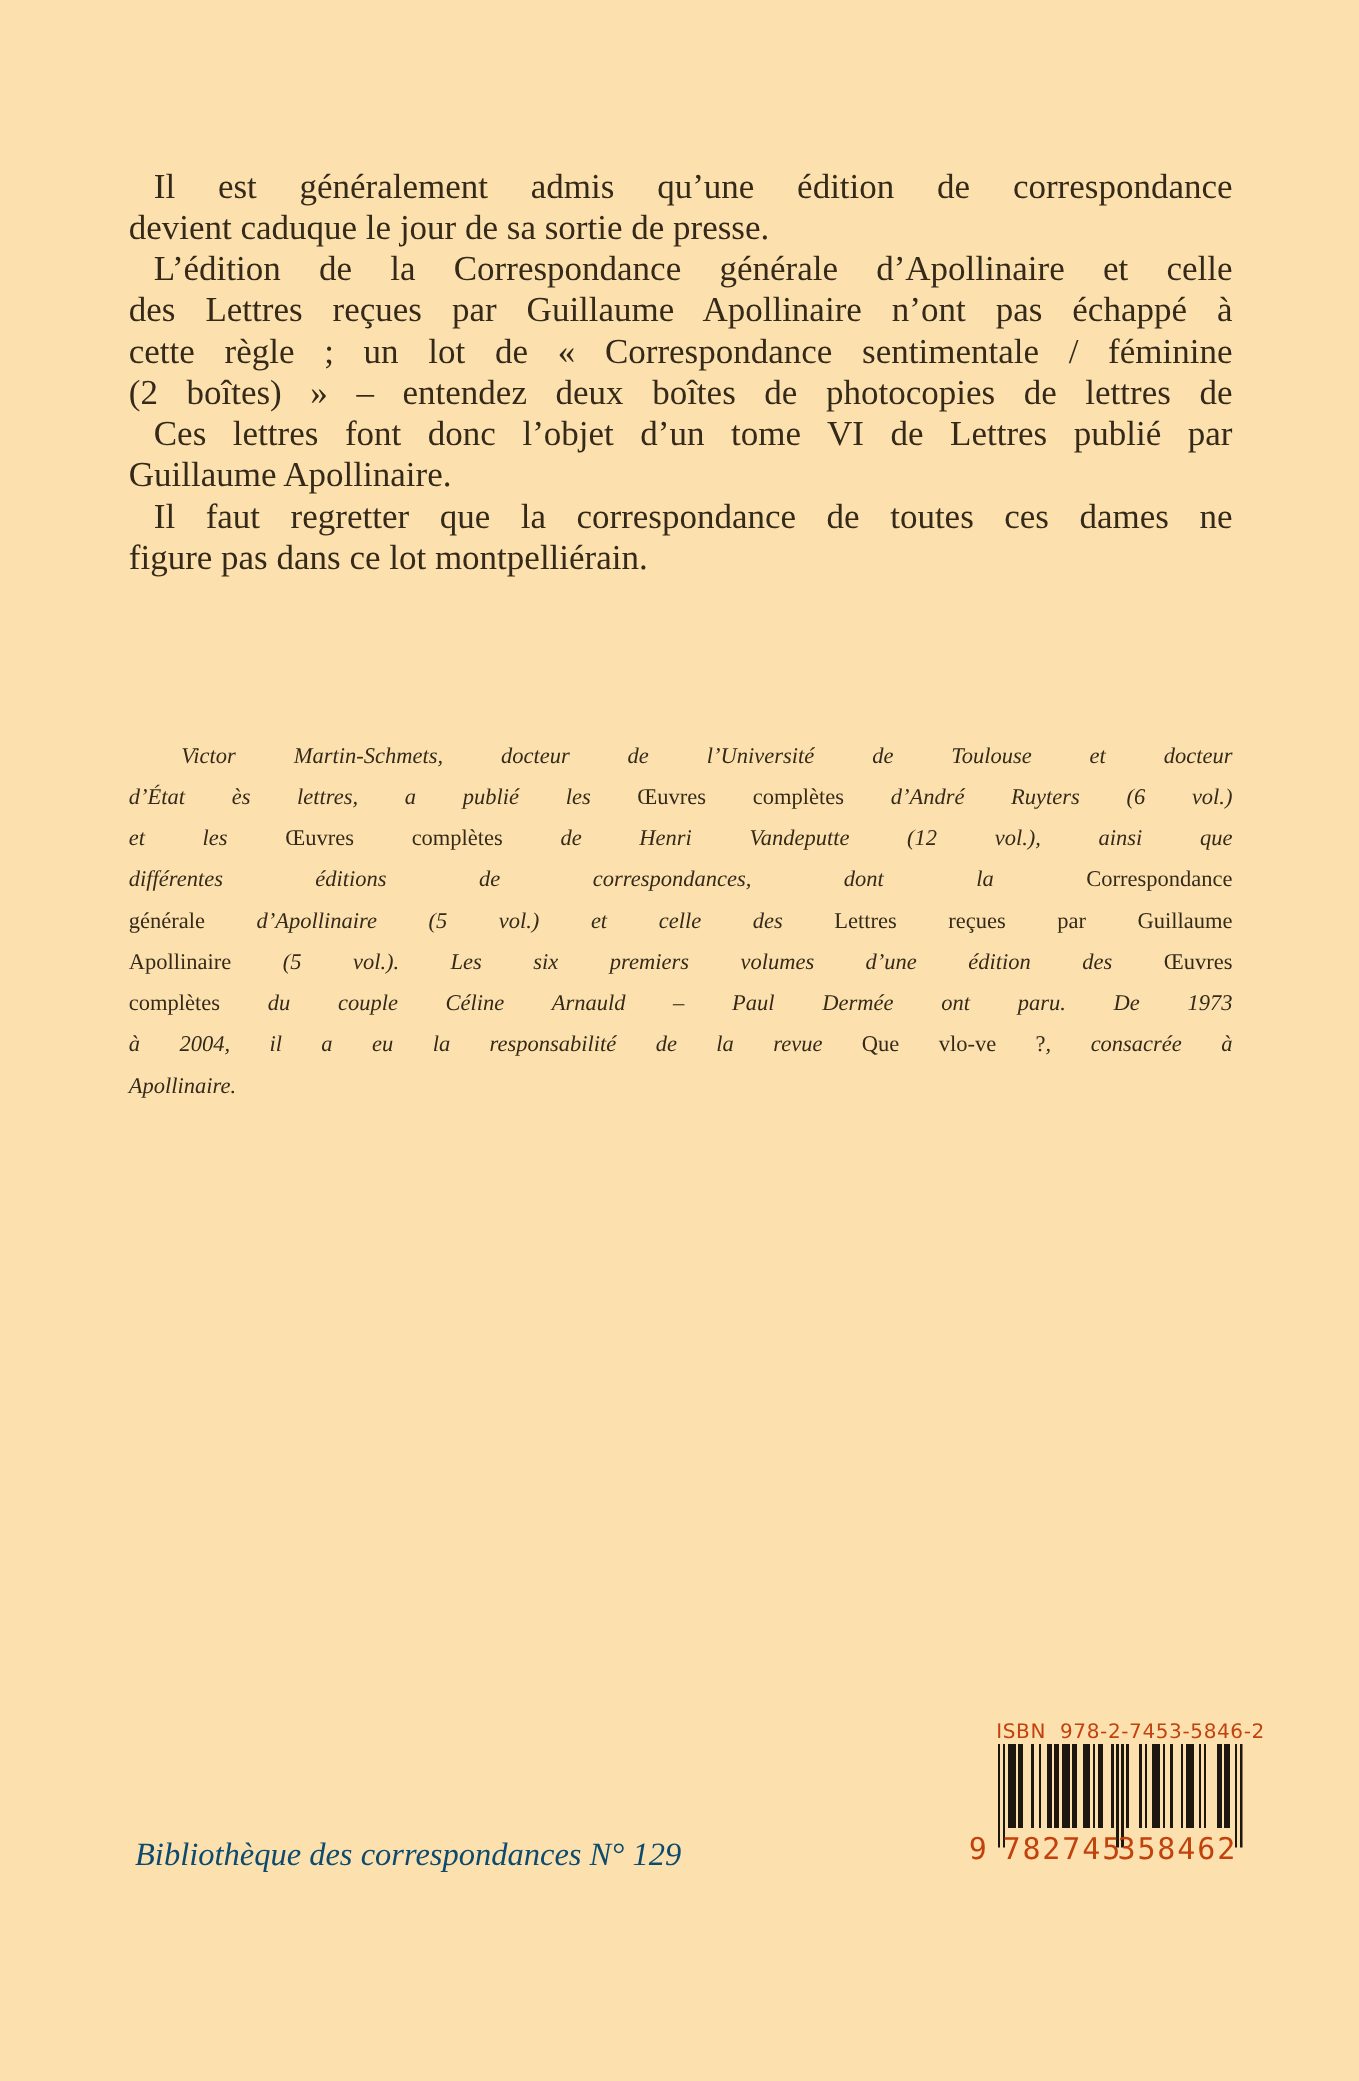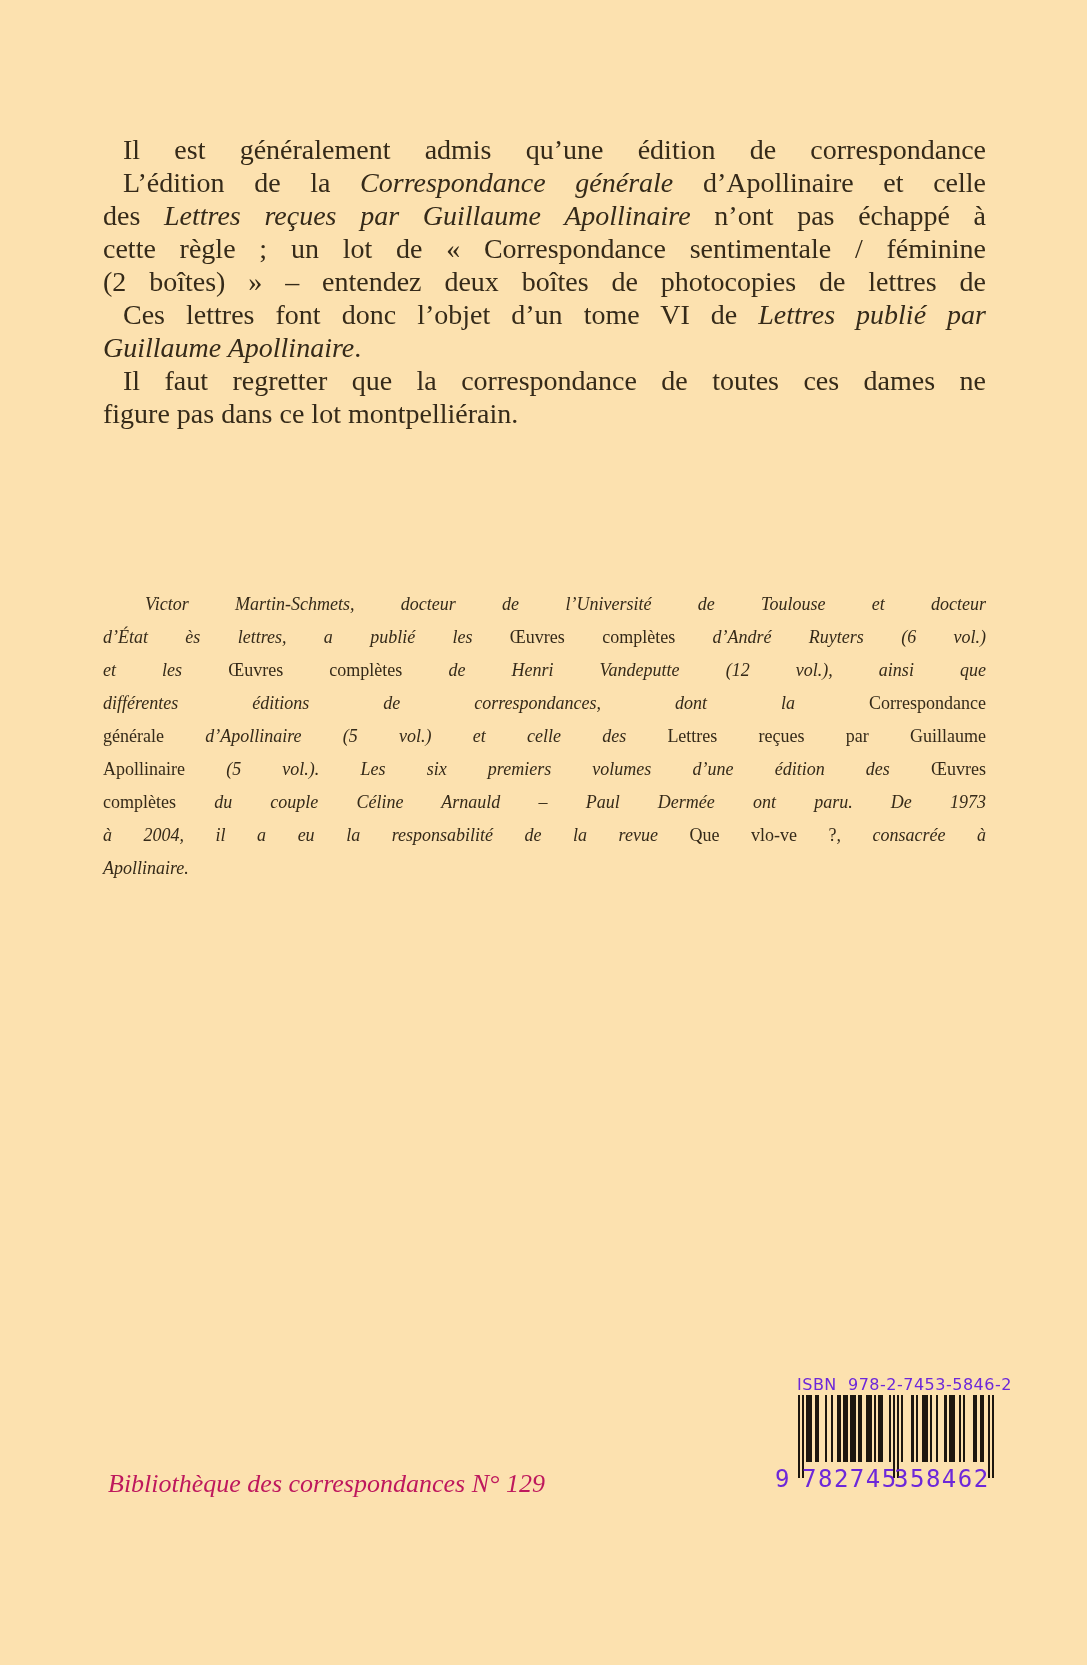--- a/index.html
+++ b/index.html
@@ -9,44 +9,45 @@
   
   .textblock{position:absolute;left:103px;width:883px;}
   #intro{top:101px;font-size:28px;line-height:33px;margin-top:32px;}
   #bio{top:588px;font-size:18px;line-height:33px;font-style:italic;}
   .para{margin:0;}
   .line{text-align:justify;text-align-last:justify;white-space:normal;}
   .line.last{text-align-last:left;}
   #intro .line.indent{text-indent:20px;}
   #bio .line.indent{text-indent:42px;}
   .seg-roman{font-style:normal;}
-  .seg-italic{font-style:italic;}
+  .seg-italic{}
   
   .imprint{position:absolute;left:108px;top:1467px;font-size:26px;line-height:33px;
-           font-style:italic;color:#be185d;}
+           font-style:italic;color:#0c4a6e;}
   
-  .isbn-block{position:absolute;left:775px;top:1377px;width:228px;height:115px;color:#6d28d9;text-decoration:underline;}
+  .isbn-block{position:absolute;left:775px;top:1377px;width:228px;height:115px;color:#c2410c;text-decoration:underline;}
   .isbn-label{position:absolute;left:22px;top:0;width:202px;text-align:center;
               font-family:"DejaVu Sans", sans-serif;font-size:16px;line-height:16px;
               white-space:pre;letter-spacing:0.5px;}
   .barcode-svg{position:absolute;left:23px;top:18px;}
   .bc-digit{position:absolute;font-family:"DejaVu Sans Mono", monospace;font-size:24px;
             line-height:24px;top:90px;letter-spacing:0;}
   .bc-lead{left:0;}
   .bc-g1{left:27px;letter-spacing:1.5px;}
   .bc-g2{left:119px;letter-spacing:1.5px;}
 </style>
 </head>
 <body>
 
 <div class="page" style="background: rgb(252, 225, 175); color: rgb(53, 42, 25);">
 
   <div id="intro" class="textblock">
       <div class="para">
         <div class="line indent"><span class="seg-roman">Il est généralement admis qu’une édition de correspondance</span></div>
+        <div class="line last"><span class="seg-roman">devient caduque le jour de sa sortie de presse.</span></div>
       </div>
       <div class="para">
         <div class="line indent"><span class="seg-roman">L’édition de la </span><span class="seg-italic">Correspondance générale</span><span class="seg-roman"> d’Apollinaire et celle</span></div>
         <div class="line"><span class="seg-roman">des </span><span class="seg-italic">Lettres reçues par Guillaume Apollinaire</span><span class="seg-roman"> n’ont pas échappé à</span></div>
         <div class="line"><span class="seg-roman">cette règle ; un lot de « Correspondance sentimentale / féminine</span></div>
         <div class="line"><span class="seg-roman">(2 boîtes) » – entendez deux boîtes de photocopies de lettres de</span></div>
       </div>
       <div class="para">
         <div class="line indent"><span class="seg-roman">Ces lettres font donc l’objet d’un tome VI de </span><span class="seg-italic">Lettres publié par</span></div>
         <div class="line last"><span class="seg-italic">Guillaume Apollinaire</span><span class="seg-roman">.</span></div>

